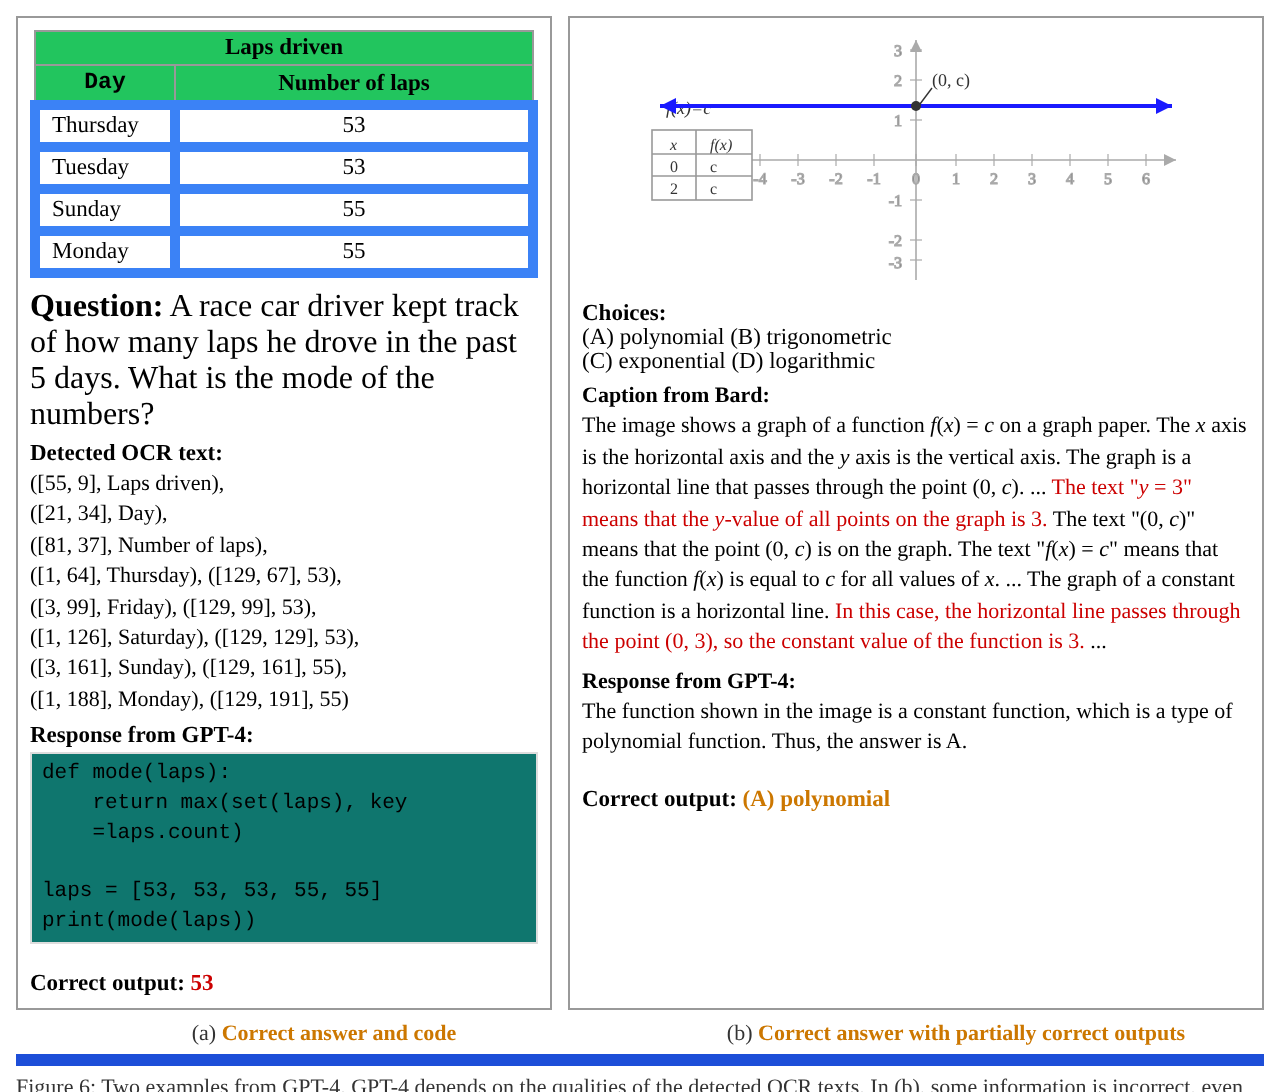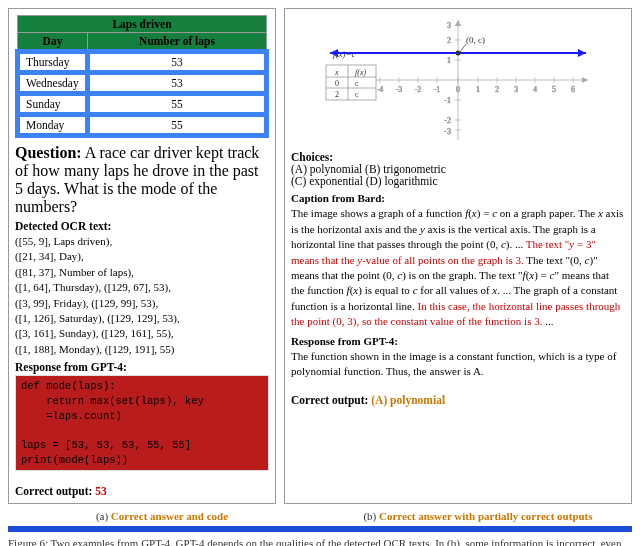--- a/index.html
+++ b/index.html
@@ -31,29 +31,29 @@
     .table-container {
       margin-bottom: 6px;
     }
     .laps-table {
       width: 100%;
       border-collapse: collapse;
       font-size: 11.5px;
     }
     .laps-table thead tr th {
       border: 1px solid #999;
-      background: #15803d;
+      background: #22c55e;
       padding: 2px 4px;
       text-align: center;
     }
     .laps-table tbody tr td {
       border: 5px solid #3b82f6;
       padding: 2px 6px;
     }
-    .laps-table .col-day { width: 70px; }
+    .laps-table .col-day { width: 70px; font-family: Liberation Mono, monospace; }
     .laps-table .col-laps { }
     .table-header-merged {
       background: #ccc;
       text-align: center;
       font-weight: bold;
       border: 1px solid #999;
       padding: 2px 4px;
     }
     .section-title {
       font-weight: bold;
@@ -66,21 +66,21 @@
       font-family: Liberation Serif, serif;
     }
     .ocr-text {
       font-size: 11px;
       margin-bottom: 4px;
       line-height: 1.4;
     }
     .code-block {
       font-family: "Courier New", monospace;
       font-size: 10.5px;
-      background: #b91c1c;
+      background: #0f766e;
       border: 1px solid #ddd;
       padding: 3px 5px;
       margin-bottom: 4px;
       white-space: pre;
       line-height: 1.4;
     }
     .correct-output {
       font-size: 11.5px;
       margin-top: 14px;
     }
@@ -159,21 +159,21 @@
               <th class="col-day">Day</th>
               <th class="col-laps">Number of laps</th>
             </tr>
           </thead>
           <tbody id="laps-tbody">
           <tr>
                 <td>Thursday</td>
                 <td style="text-align: center;">53</td>
               </tr>
               <tr>
-                <td>Wednesday</td>
+                <td>Tuesday</td>
                 <td style="text-align: center;">53</td>
               </tr>
               <tr>
                 <td>Sunday</td>
                 <td style="text-align: center;">55</td>
               </tr>
               <tr>
                 <td>Monday</td>
                 <td style="text-align: center;">55</td>
               </tr>

